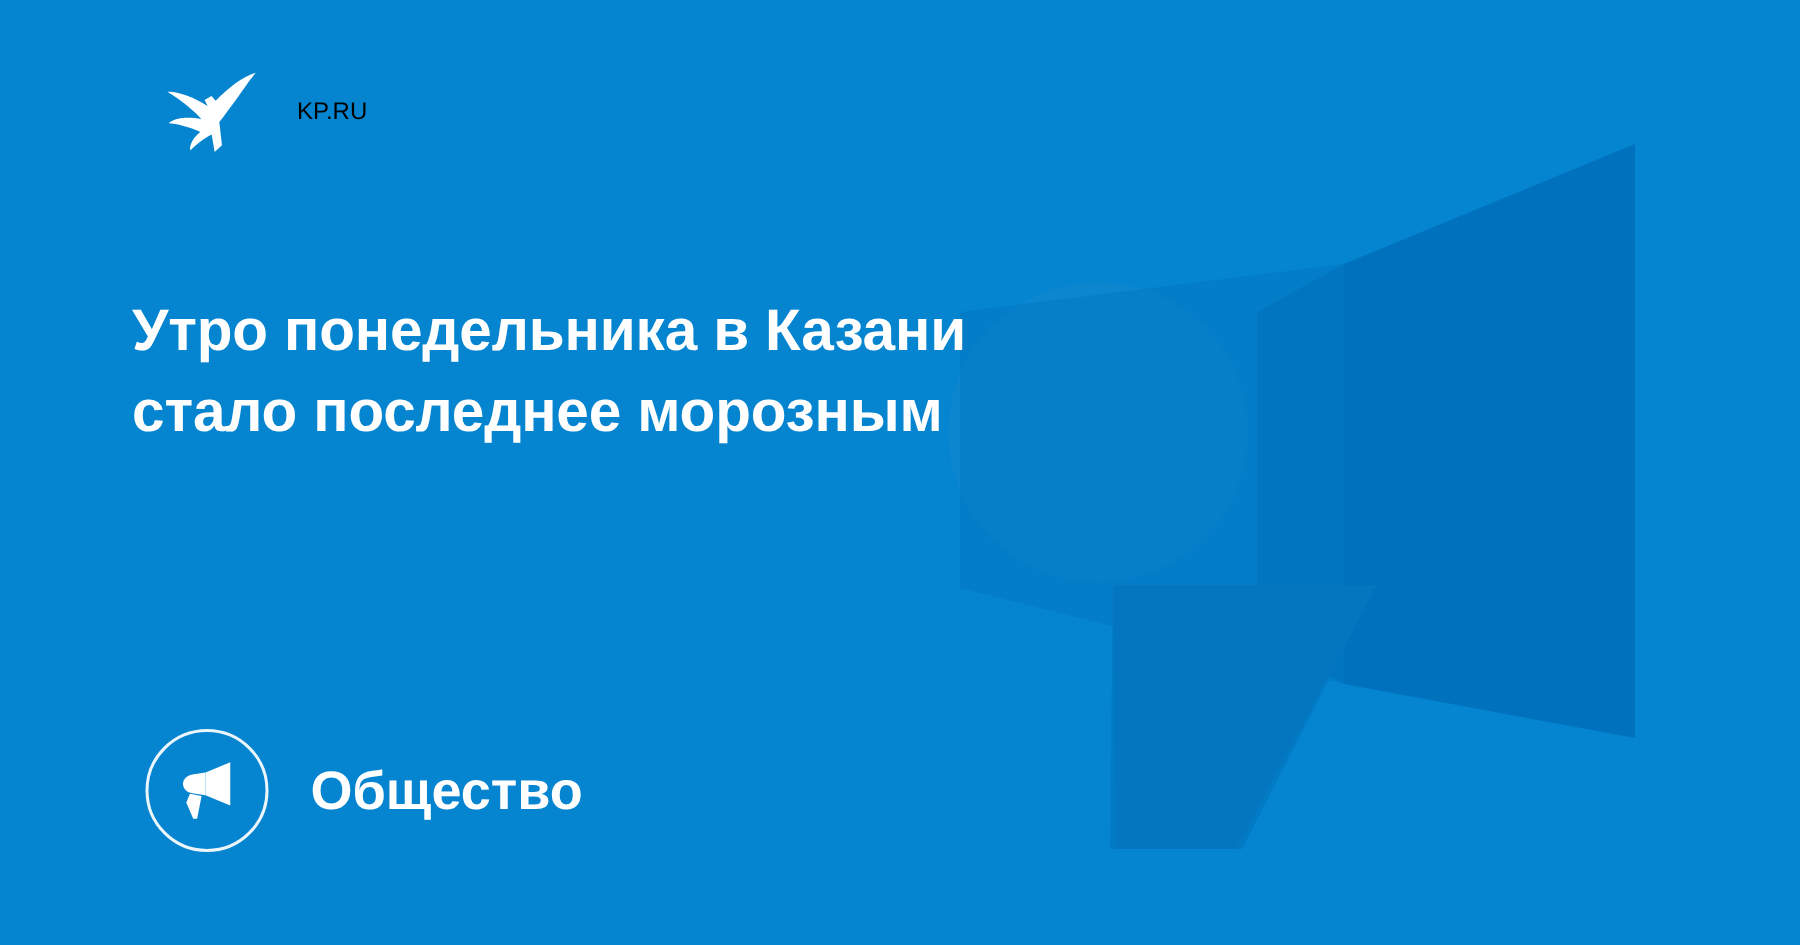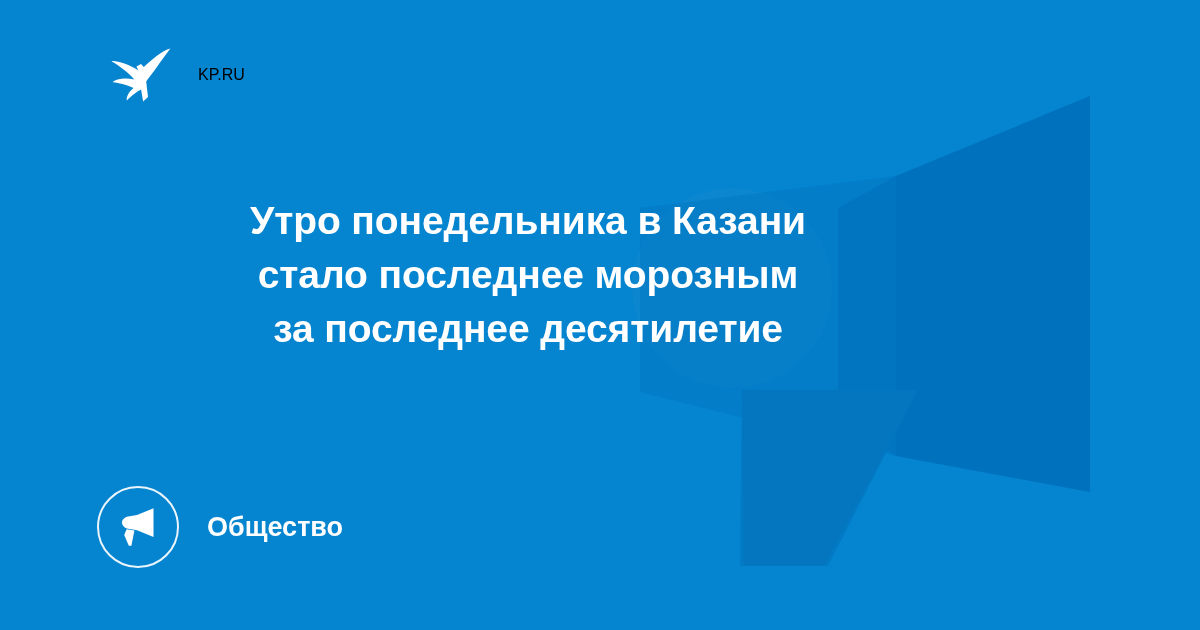--- a/index.html
+++ b/index.html
@@ -54,21 +54,20 @@
     width: 880px;
     color: #ffffff;
     font-size: 39px;
     font-weight: 700;
     line-height: 54px;
     letter-spacing: -0.1px;
   }
   #headline .hl-line {
     display: block;
     white-space: nowrap;
-    text-align: center;
   }
 
   
   #category {
     position: absolute;
     left: 97px;
     top: 486px;
     display: flex;
     align-items: center;
     gap: 28px;
@@ -86,21 +85,21 @@
     position: absolute;
     left: 50%;
     top: 50%;
     transform: translate(-50%, -50%);
     width: 46px;
     height: 46px;
     display: block;
   }
   #category-label {
     color: #ffffff;
-    font-size: 27px;
+    font-size: 36px;
     font-weight: 700;
     line-height: 1;
     white-space: nowrap;
   }
 </style>
 </head>
 <body>
 
 <div id="card">
 
@@ -140,21 +139,20 @@
           L35.1 60.4 L40.0 55.9 L38.2 40.4
           C41.6 36.0 45.8 30.4 49.8 24.8
           C55.0 17.5 59.9 10.6 62.5 7.5 Z"></path>
     </svg>
     <div>KP.RU</div>
   </div>
 
   <div id="headline">
     <span class="hl-line">Утро понедельника в Казани</span>
     <span class="hl-line">стало последнее морозным</span>
-    <span class="hl-line">за последнее десятилетие</span>
   </div>
 
   <div id="category">
     <div id="category-ring">
       <svg viewBox="0 0 46 46" aria-hidden="true">
 
         <path fill="#ffffff" d="M38.5 4.2 L38.5 33.0 L22.0 26.2 L22.0 11.0 Z"></path>
 
         <path fill="#ffffff" d="M13.2 12.4 L22.0 11.0 L22.0 26.2 L13.2 24.8
                 C9.6 24.3 7.0 21.5 7.0 18.6

